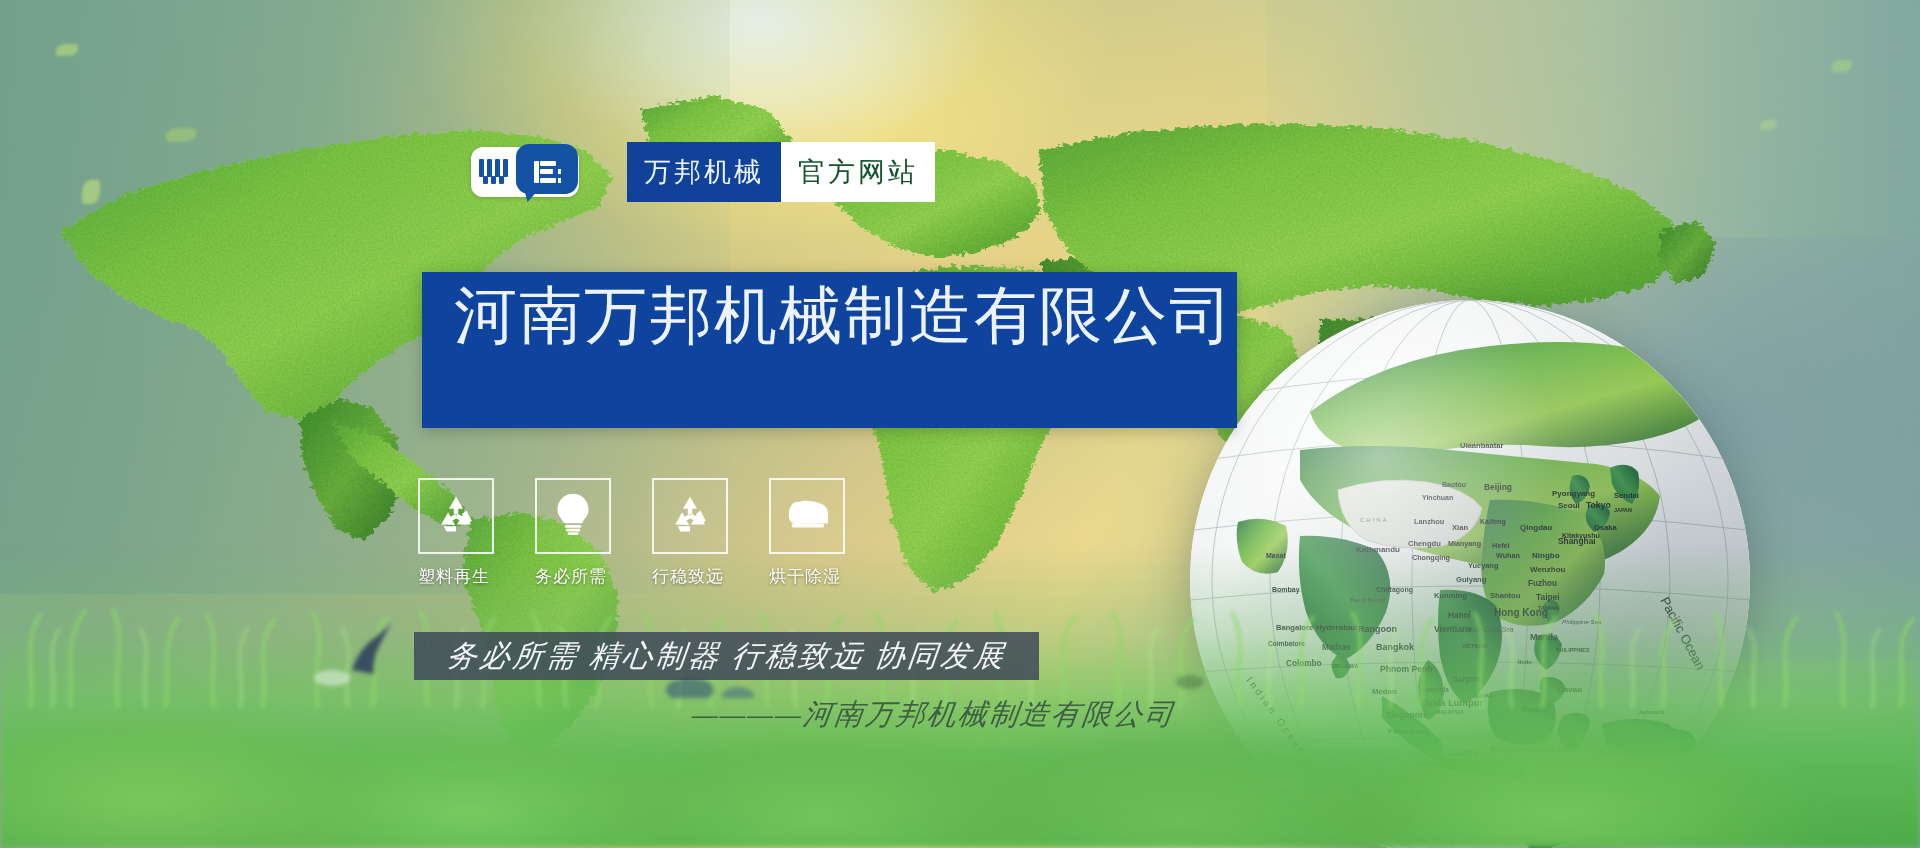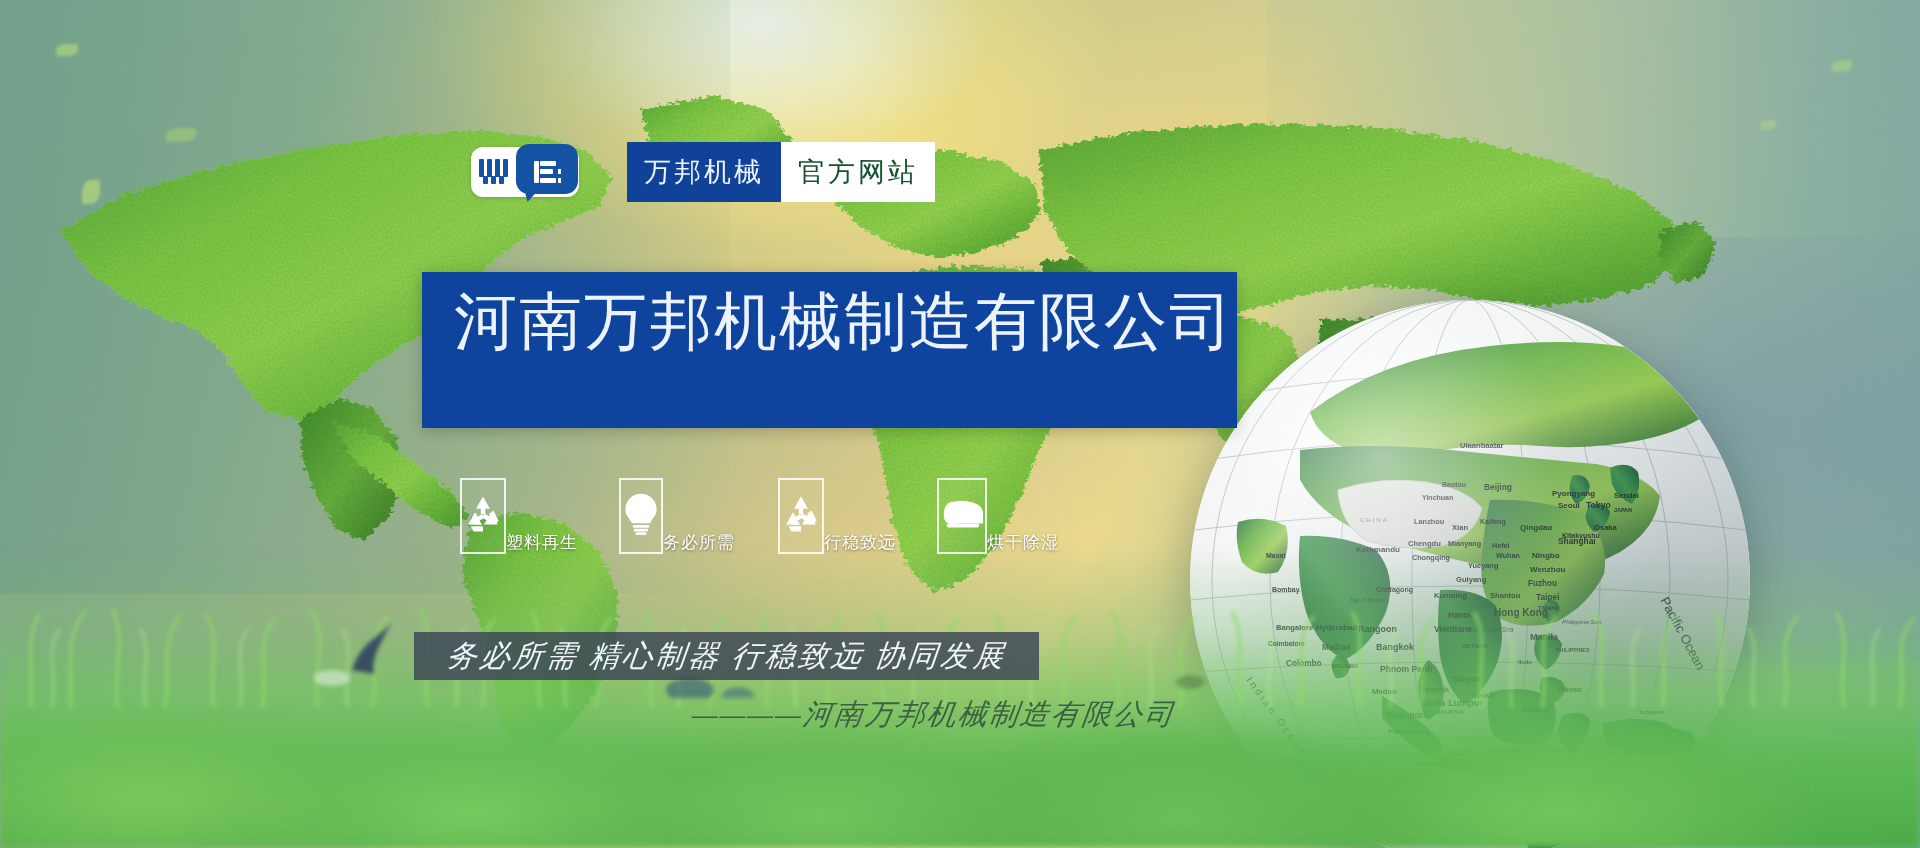--- a/index.html
+++ b/index.html
@@ -95,37 +95,38 @@
     font-size:27px;letter-spacing:3px;font-weight:300;
   }
   .hdr-blue{background:#10429a;color:#eef4ff;padding:0 17px;}
   .hdr-white{background:#ffffff;color:#14532d;padding:0 17px;}
 
   
   .title-panel{
     position:absolute;left:422px;top:272px;width:815px;height:156px;
     background:#0e449d;
     box-shadow:0 3px 14px rgba(0,0,0,.22);
+    font-family:Liberation Mono, monospace;
   }
   .title-panel .t-main{
     position:absolute;left:32px;top:13px;
     font-size:63px;line-height:1.15;color:#ecf3ff;font-weight:300;letter-spacing:2px;
     white-space:nowrap;
   }
   .title-panel .t-sub{
     position:absolute;right:30px;bottom:14px;
     font-size:29px;color:#dbe7fb;font-weight:300;letter-spacing:4px;white-space:nowrap;
   }
 
   
   .features{
     position:absolute;left:418px;top:478px;
     display:flex;gap:39px;
   }
-  .feature{width:78px;display:flex;align-items:flex-end;margin-left:42px;}
+  .feature{width:78px;display:flex;flex-direction:column;align-items:flex-start;}
   .feature .fbox{
     width:72px;height:72px;border:2px solid rgba(255,255,255,.85);
     display:flex;align-items:center;justify-content:center;
     background:rgba(255,255,255,.04);
   }
   .feature .flabel{
     margin-top:11px;font-size:17px;color:#ffffff;letter-spacing:1px;white-space:nowrap;
     text-shadow:0 1px 3px rgba(0,0,0,.45);
   }
 

